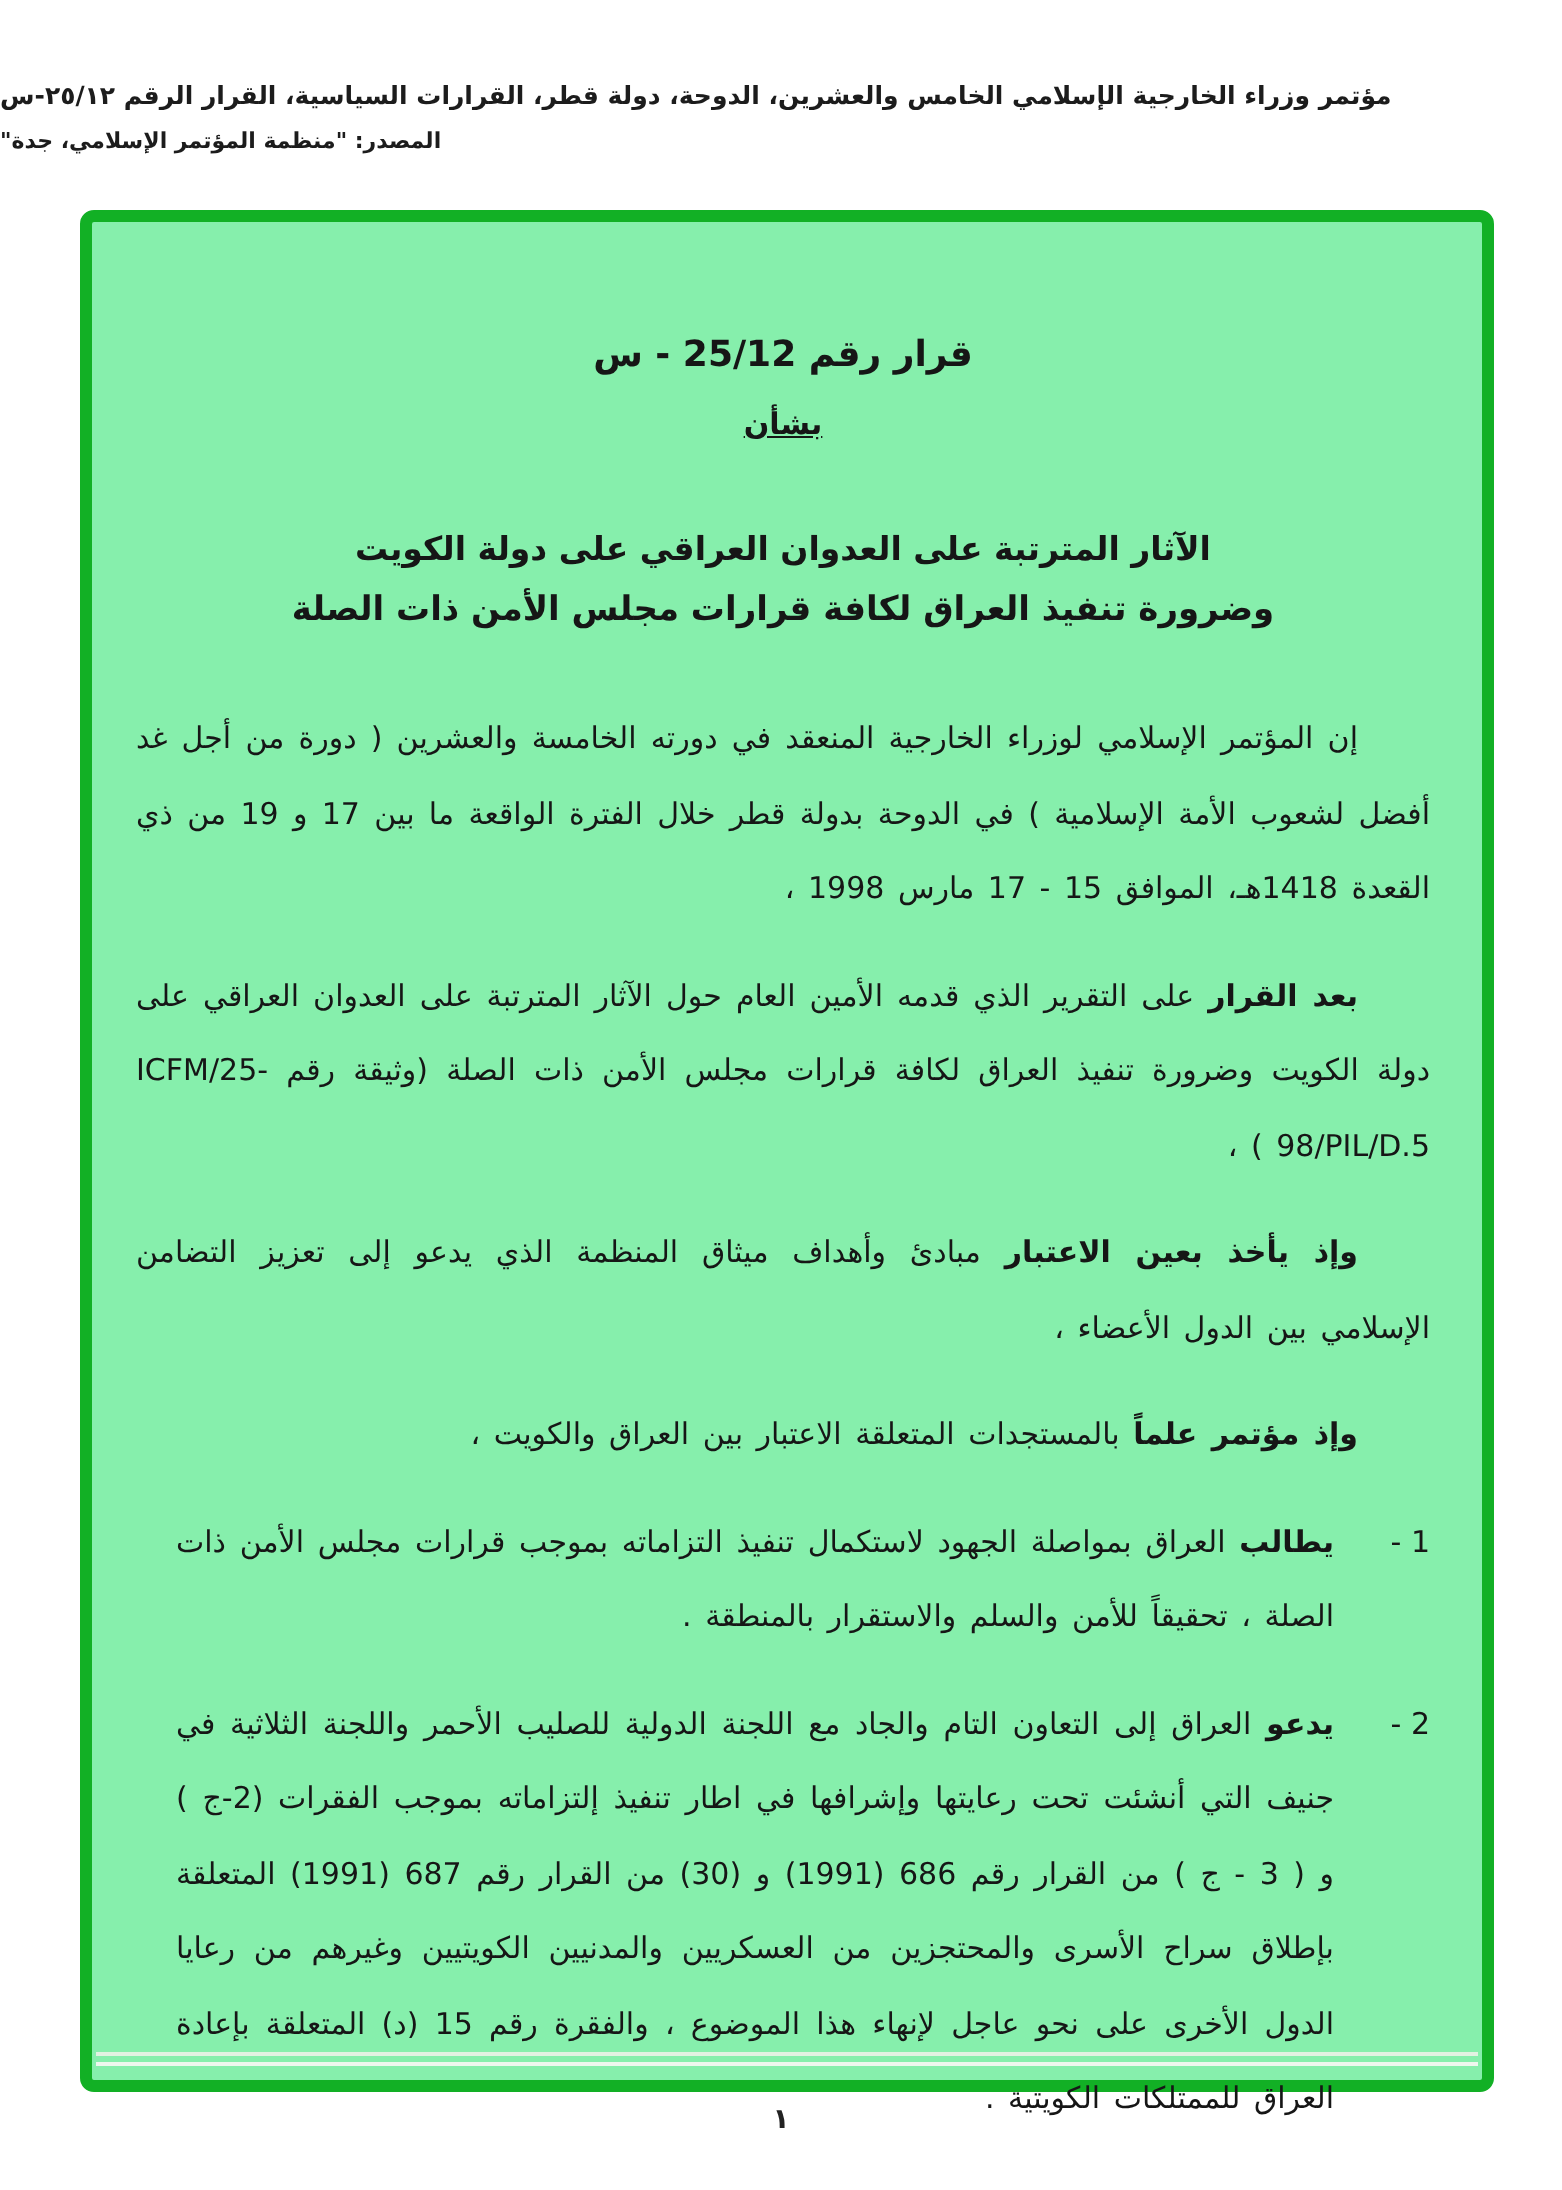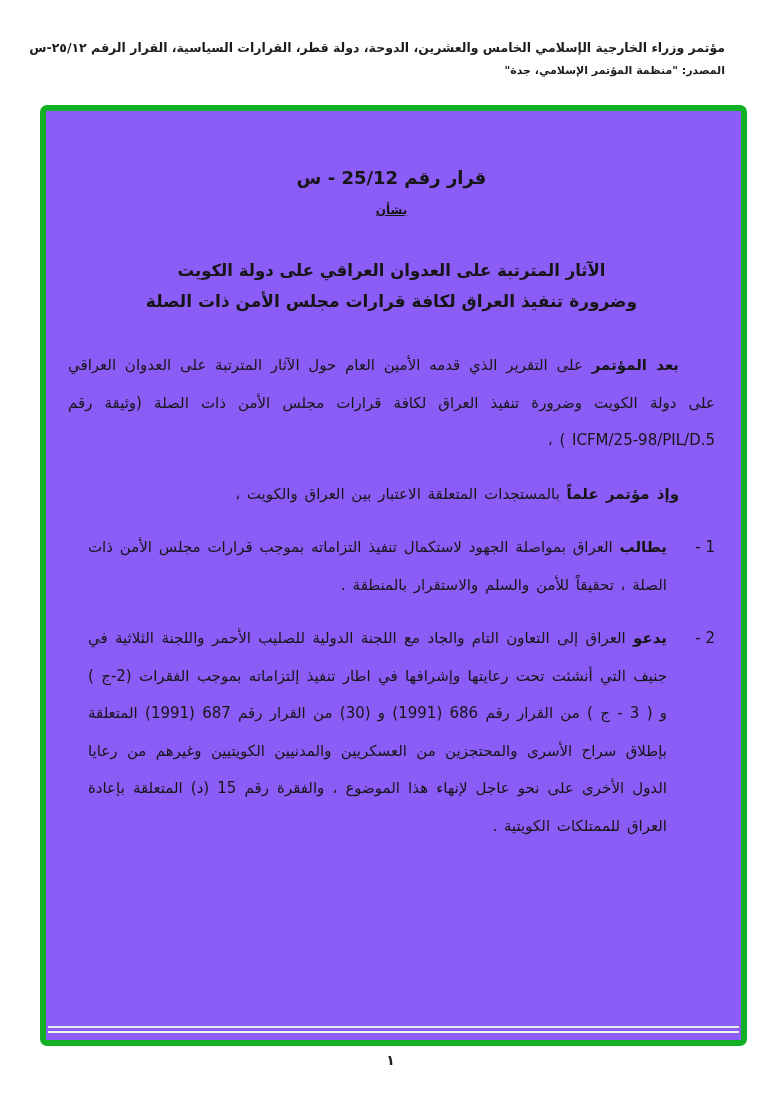--- a/index.html
+++ b/index.html
@@ -7,46 +7,46 @@
     width:781px;height:1095px;
     background:#ffffff;
     font-family:"DejaVu Sans",sans-serif;
     color:#161616;
     position:relative;
     overflow:hidden;
   }
   
   .hdr{
     position:absolute;left:0;width:725px;
-    text-align:right;direction:rtl;
+    text-align:left;direction:rtl;
     font-weight:bold;color:#1c1c1c;
   }
   .hdr1{top:40px;font-size:12.5px;letter-spacing:.2px;}
   .hdr2{top:64px;font-size:11px;}
   
   .frame{
     position:absolute;left:40px;top:105px;
     width:695px;height:929px;
     border:6px solid var(--green,#12b025);
     border-radius:7px;
-    background:#8b5cf6;
+    background:#86efac;
   }
   
   .artifact{position:absolute;left:2px;right:2px;height:2px;pointer-events:none;}
   .a1{bottom:12px;background:#e2f2e2;}
   .a2{bottom:7px;background:#eef7ee;}
   
   .content{
     direction:rtl;
     padding:56px 26px 0 22px;
     font-size:15px;
   }
   .title{ text-align:center; font-weight:bold; margin-bottom:36px; }
   .t1{font-size:18px;margin-bottom:15px;}
-  .t2{font-size:12px;margin-bottom:12px;text-decoration:underline;}
+  .t2{font-size:15px;margin-bottom:12px;text-decoration:underline;}
   .t3{font-size:16.5px;margin-bottom:11px;margin-top:44px;}
   .t4{font-size:17px;}
   .pre{
     margin:0 0 16px 0;
     text-align:justify;
     text-indent:36px;
     line-height:2.5;
     word-spacing:2px;
   }
   .lead{font-weight:bold;}
@@ -82,23 +82,25 @@
 <div class="frame">
   <div class="content">
 
     <div class="title">
       <div class="t1">قرار رقم 25/12 - س</div>
       <div class="t2">بشأن</div>
       <div class="t3">الآثار المترتبة على العدوان العراقي على دولة الكويت</div>
       <div class="t4">وضرورة تنفيذ العراق لكافة قرارات مجلس الأمن ذات الصلة</div>
     </div>
 
+    <p class="pre"><span class="lead"></span><span>إن المؤتمر الإسلامي لوزراء الخارجية المنعقد في دورته الخامسة والعشرين ( دورة من أجل غد أفضل لشعوب الأمة الإسلامية ) في الدوحة بدولة قطر خلال الفترة الواقعة ما بين 17 و 19 من ذي القعدة 1418هـ، الموافق 15 - 17 مارس 1998 ،</span></p>
 
-    <p class="pre"><span class="lead">بعد المؤتمر</span><span> على التقرير الذي قدمه الأمين العام حول الآثار المترتبة على العدوان العراقي على دولة الكويت وضرورة تنفيذ العراق لكافة قرارات مجلس الأمن ذات الصلة (وثيقة رقم ICFM/25-98/PIL/D.5 ) ،</span></p>
+    <p class="pre"><span class="lead">بعد القرار</span><span> على التقرير الذي قدمه الأمين العام حول الآثار المترتبة على العدوان العراقي على دولة الكويت وضرورة تنفيذ العراق لكافة قرارات مجلس الأمن ذات الصلة (وثيقة رقم ICFM/25-98/PIL/D.5 ) ،</span></p>
 
+    <p class="pre"><span class="lead">وإذ يأخذ بعين الاعتبار</span><span> مبادئ وأهداف ميثاق المنظمة الذي يدعو إلى تعزيز التضامن الإسلامي بين الدول الأعضاء ،</span></p>
 
     <p class="pre"><span class="lead">وإذ مؤتمر علماً</span><span> بالمستجدات المتعلقة الاعتبار بين العراق والكويت ،</span></p>
 
 
     <div class="item">
       <span class="inum">1 -</span>
       <span class="itext"><span class="lead">يطالب</span><span> العراق بمواصلة الجهود لاستكمال تنفيذ التزاماته بموجب قرارات مجلس الأمن ذات الصلة ، تحقيقاً للأمن والسلم والاستقرار بالمنطقة .</span></span>
     </div>
 
     <div class="item">

